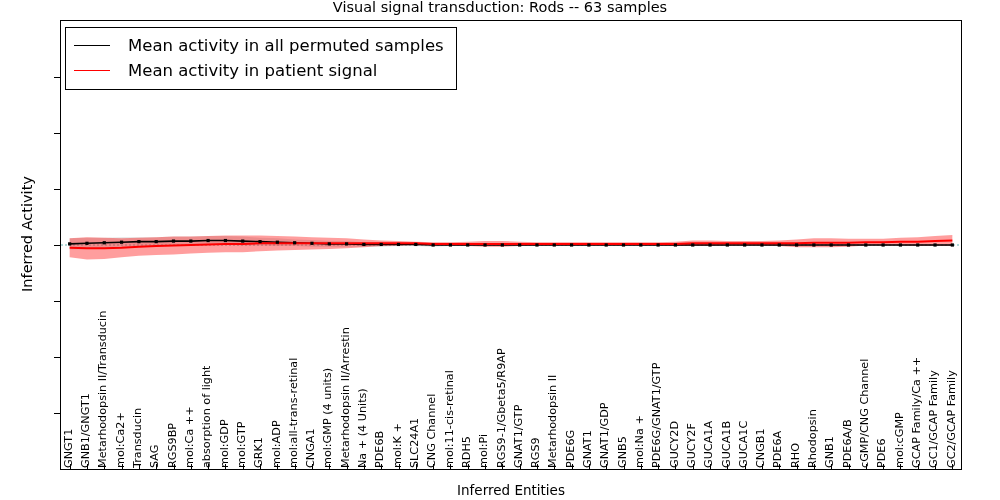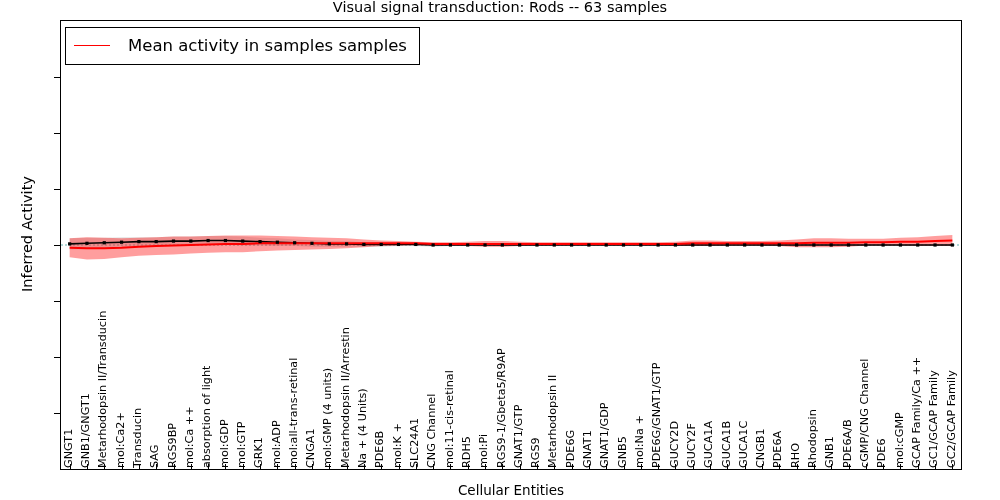--- a/index.html
+++ b/index.html
@@ -297,22 +297,26 @@
       <div class="xtick-label" style="left: 818.085px; bottom: 32px;">Rhodopsin</div>
       <div class="xtick-label" style="left: 835.392px; bottom: 32px;">GNB1</div>
       <div class="xtick-label" style="left: 852.7px; bottom: 32px;">PDE6A/B</div>
       <div class="xtick-label" style="left: 870.008px; bottom: 32px;">cGMP/CNG Channel</div>
       <div class="xtick-label" style="left: 887.315px; bottom: 32px;">PDE6</div>
       <div class="xtick-label" style="left: 904.623px; bottom: 32px;">mol:cGMP</div>
       <div class="xtick-label" style="left: 921.931px; bottom: 32px;">GCAP Family/Ca ++</div>
       <div class="xtick-label" style="left: 939.238px; bottom: 32px;">GC1/GCAP Family</div>
       <div class="xtick-label" style="left: 956.546px; bottom: 32px;">GC2/GCAP Family</div>
     </div>
-  <div id="xlabel">Cellular Entities</div>
+  <div id="xlabel">Inferred Entities</div>
 
   <div id="legend">
       <div class="legend-row">
+        <span class="legend-swatch" style="border-top: 1.6px solid rgb(0, 0, 0);"></span>
+        <span class="legend-text">Mean activity in all permuted samples</span>
+      </div>
+      <div class="legend-row">
         <span class="legend-swatch" style="border-top: 1.6px solid rgb(255, 0, 0);"></span>
-        <span class="legend-text">Mean activity in samples samples</span>
+        <span class="legend-text">Mean activity in patient signal</span>
       </div>
     </div>
 
 </div>
 
 </body></html>

